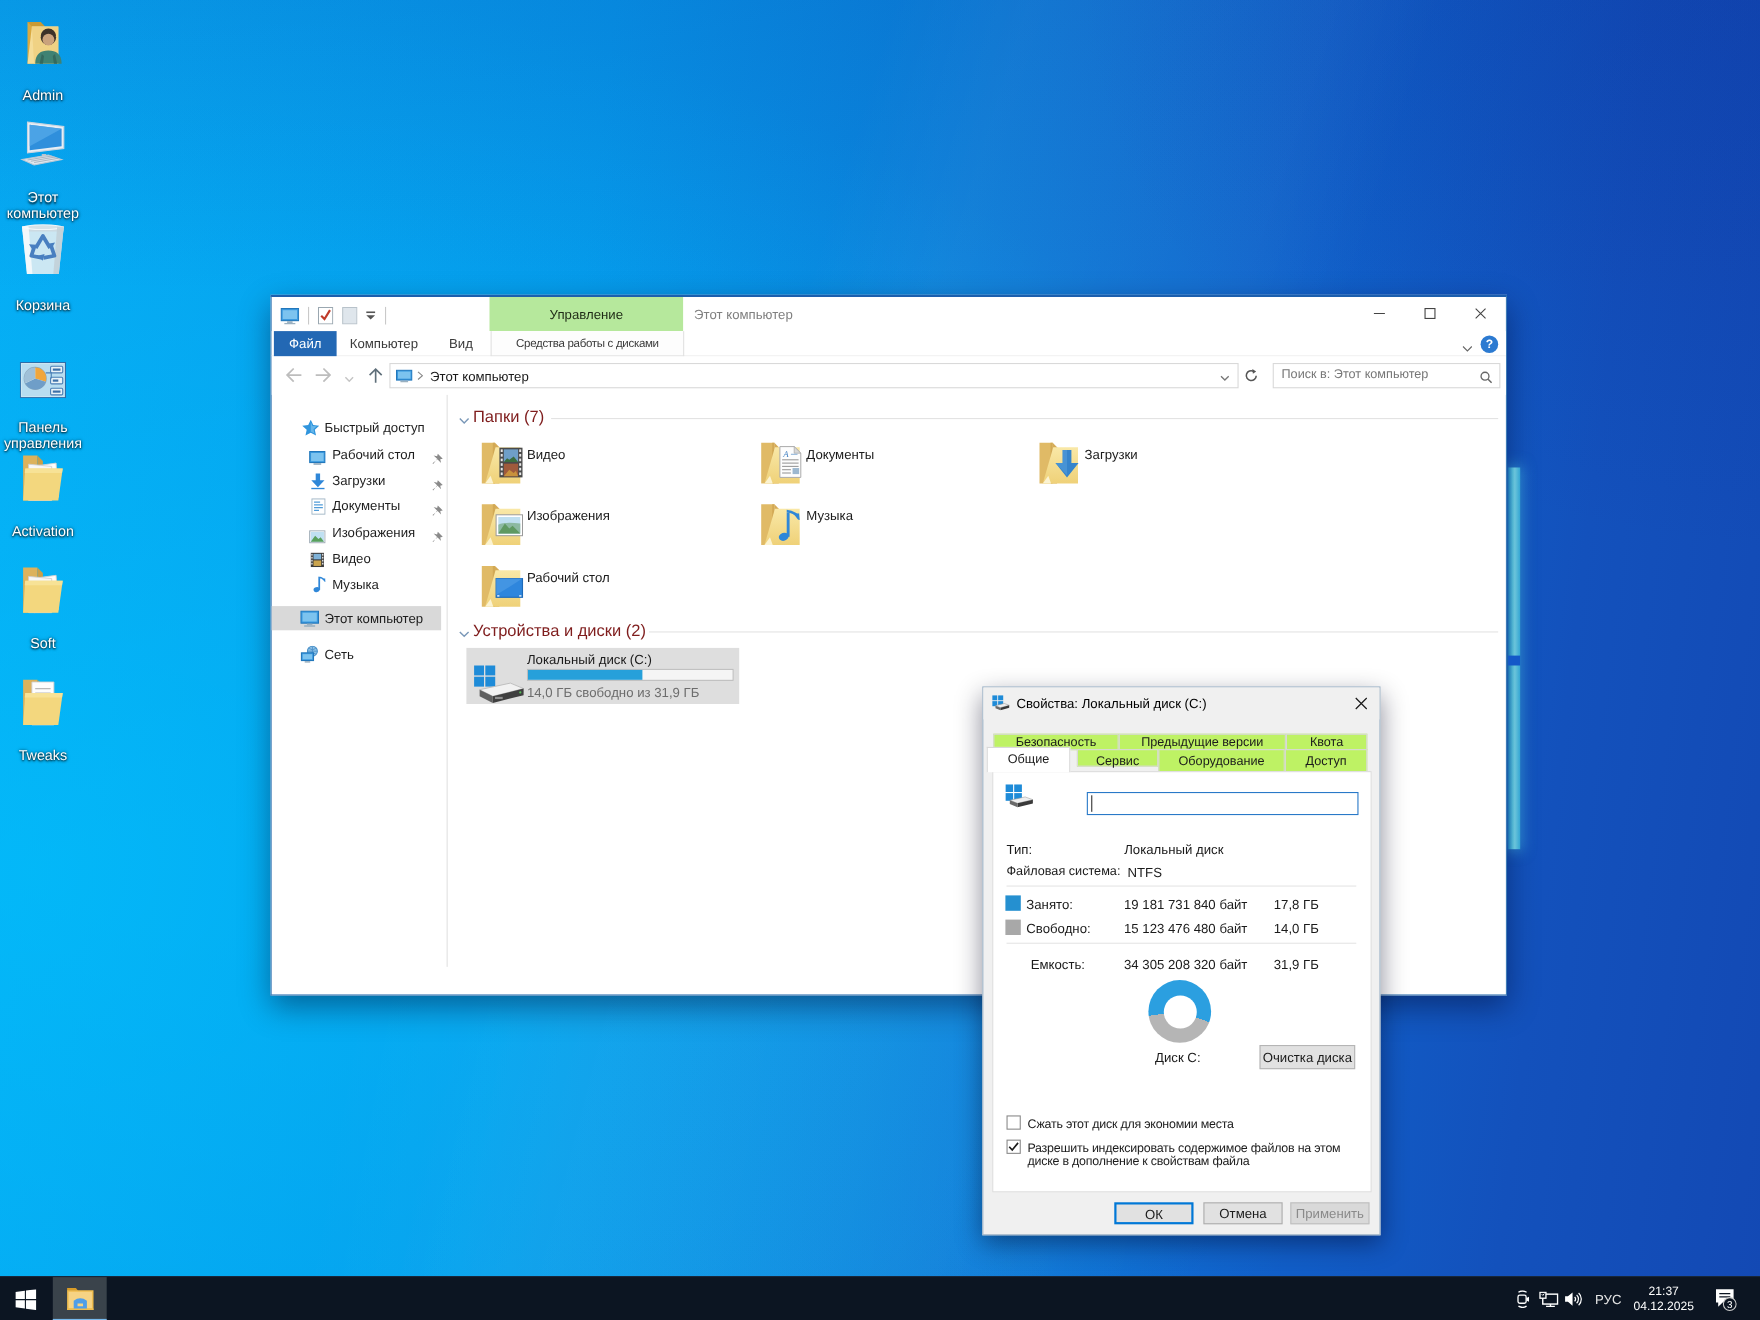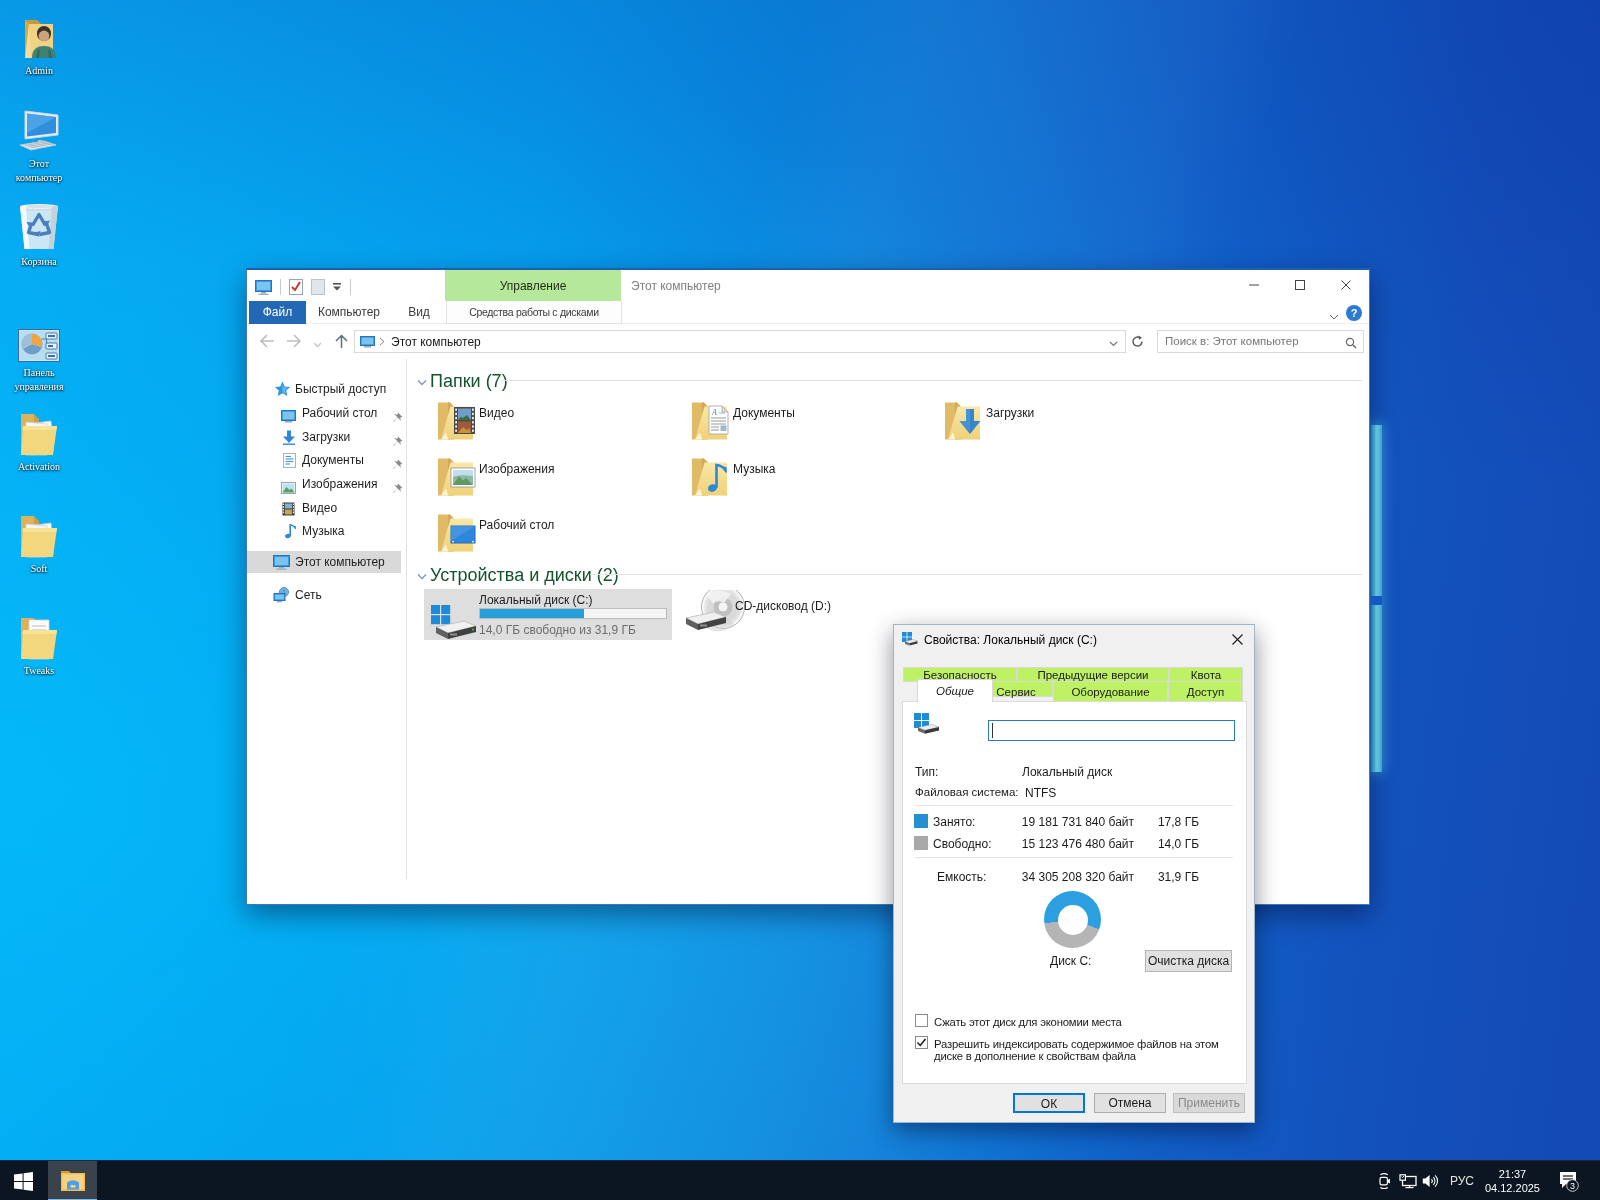--- a/index.html
+++ b/index.html
@@ -18,22 +18,22 @@
 .beam { position:absolute; opacity:0.5; }
 #paneline { position:absolute; left:1371px; top:425px; width:11px; height:347px;
   background:linear-gradient(90deg, #2492d8, #62d6f2 40%, #7be0f6 55%, #38b4e4);
   box-shadow:0 0 12px 2px rgba(80,205,245,0.5); }
 #paneline2 { position:absolute; left:1371px; top:596px; width:11px; height:9px;
   background:#1458c8; z-index:2; }
 
 
 .dicon { position:absolute; width:76px; text-align:center; color:#fff; }
 .dicon .ic { height:48px; display:flex; align-items:flex-end; justify-content:center; }
-.dicon .lb { margin-top:4px; font-size:10px; line-height:14px;
-  text-shadow:0 1px 2px rgba(0,0,0,0.9), 0 0 3px rgba(0,0,0,0.6);font-family:Liberation Serif, serif; }
+.dicon .lb { margin-top:20px; font-size:13px; line-height:14px;
+  text-shadow:0 1px 2px rgba(0,0,0,0.9), 0 0 3px rgba(0,0,0,0.6); }
 
 
 #explorer { position:absolute; left:246px; top:268px; width:1124px; height:637px;
   background:#fff; border:1px solid #3e7bb6; border-top:2px solid #1c5fae;
   box-shadow:0 10px 26px rgba(0,0,30,0.42); }
 .exqat { position:absolute; left:8px; top:8px; height:18px; display:flex; align-items:center; }
 .exqat .sep { width:1px; height:16px; background:#c9c9c9; margin-left:8px; margin-right:8px; display:inline-block; }
 .exgreentab { position:absolute; left:198px; top:0px; width:176px; height:31px; background:#b6e89c;
   text-align:center; line-height:32px; color:#1f2b16; font-size:12px; }
 .extitle { position:absolute; left:384px; top:9px; color:#808080; font-size:12px; }
@@ -64,21 +64,21 @@
 .viewbtns { position:absolute; right:8px; top:4px; display:flex; }
 
 
 .nitem { position:absolute; left:0; width:160px; height:24px; line-height:24px; color:#1e1e1e; }
 .nitem .nic { position:absolute; top:4px; }
 .nitem .ntx { position:absolute; top:0; }
 .npin { position:absolute; left:145px; top:6px; }
 .nsel { background:#d9d9d9; }
 
 
-.ghead { position:absolute; color:#14532d; font-size:18px; white-space:nowrap; }
+.ghead { position:absolute; color:#7f1d1d; font-size:15px; white-space:nowrap; }
 .ghead .gln { position:absolute; top:9px; height:1px; background:#e3e3e3; }
 .gchev { position:absolute; top:4px; }
 .fitem { position:absolute; width:250px; height:52px; }
 .fitem .fic { position:absolute; left:2px; top:0px; }
 .fitem .ftx { position:absolute; left:46px; top:5px; color:#1b1b1b; }
 .dtile { position:absolute; width:248px; height:51px; }
 .dtile.sel { background:#dedede; }
 </style>
 <style>
 
@@ -580,36 +580,20 @@
             <path d="M8,28 L20,34 L20,40 L8,34 Z" fill="#606060"></path>
             <rect x="22" y="34.5" width="7" height="2" fill="#8f8f8f"></rect>
                 <circle cx="45" cy="30.5" r="1" fill="#58c058"></circle>
           </svg></span>
           <span style="position:absolute; left:55px; top:4px; color:#1b1b1b;">Локальный диск (C:)</span>
           <div style="position:absolute; left:55px; top:19px; width:188px; height:11px; border:1px solid #bcbcbc; background:#f5f5f5;">
             <div style="position:absolute; left:0; top:0; width:104px; height:9px; background:#26a0da;"></div>
           </div>
           <span style="position:absolute; left:55px; top:34px; color:#6d6d6d;">14,0 ГБ свободно из 31,9 ГБ</span>
         </div>
-        <div class="dtile" style="left:270px; top:230px;">
-          <span style="position:absolute; left:4px; top:1px;"><svg width="66" height="46" viewBox="0 0 66 46">
-            <circle cx="41" cy="17" r="21.5" fill="#e4e4e4" stroke="#ababab" stroke-width="0.9"></circle>
-            <circle cx="41" cy="17" r="19.8" fill="none" stroke="#f8f8f8" stroke-width="2"></circle>
-            <circle cx="41" cy="17" r="16" fill="#d6d6d6" opacity="0.7"></circle>
-            <circle cx="41" cy="17" r="9.5" fill="#c0c0c0"></circle>
-            <circle cx="41" cy="17" r="5" fill="#f5f5f5" stroke="#bdbdbd"></circle>
-            <path d="M25,5 a21,21 0 0 1 24,-1 l-7,9 a9.5,9.5 0 0 0 -11,0.5 Z" fill="#f4f4f4" opacity="0.85"></path>
-            <path d="M24,38 a21.5,21.5 0 0 0 28,-4 l-8,-7 a9.5,9.5 0 0 1 -13,2 Z" fill="#cdcdcd" opacity="0.5"></path>
-            <path d="M4,28 L32,22 L44,27 L16,34 Z" fill="#f0f0f0" stroke="#b9b9b9" stroke-width="0.8"></path>
-            <path d="M16,34 L44,27 L44,33 L16,40 Z" fill="#424242"></path>
-            <path d="M4,28 L16,34 L16,40 L4,34 Z" fill="#5e5e5e"></path>
-            <rect x="18" y="34.5" width="7" height="2" fill="#8f8f8f"></rect>
-          </svg></span>
-          <span style="position:absolute; left:57px; top:10px; color:#1b1b1b;">CD-дисковод (D:)</span>
-        </div>
       </div>
     </div>
   </div>
   <div id="propsdlg">
     <div class="dtitle">
       <span style="position:absolute; left:8px; top:7px;"><svg width="16" height="14" viewBox="0 0 16 14">
         <g fill="#1e8bd8">
               <rect x="0" y="0" width="4.6" height="4.6"></rect>
               <rect x="5.4" y="0" width="4.6" height="4.6"></rect>
               <rect x="0" y="5.4" width="4.6" height="4.6"></rect>
@@ -624,21 +608,21 @@
             <path d="M1.5,1.5 L11.5,11.5 M11.5,1.5 L1.5,11.5" stroke="#1a1a1a" stroke-width="1.1"></path>
           </svg></span>
     </div>
     <div class="dtabs">
       <div class="tab" style="left:9px; top:42px; width:114px; height:15px; line-height:14px;">Безопасность</div>
       <div class="tab" style="left:123px; top:42px; width:152px; height:15px; line-height:14px;">Предыдущие версии</div>
       <div class="tab" style="left:275px; top:42px; width:74px; height:15px; line-height:14px;">Квота</div>
       <div class="tab" style="left:85px; top:56px; width:74px; height:16px; line-height:20px;">Сервис</div>
       <div class="tab" style="left:159px; top:56px; width:115px; height:21px; line-height:20px;">Оборудование</div>
       <div class="tab" style="left:274px; top:56px; width:75px; height:21px; line-height:20px;">Доступ</div>
-      <div class="tab active" style="left:23px; top:54px; width:76px; height:23px; line-height:22px;font-style:italic;">Общие</div>
+      <div class="tab active" style="left:3px; top:54px; width:76px; height:23px; line-height:22px;">Общие</div>
     </div>
     <div class="dpane"></div>
     <div class="drow" style="left:20px; top:88px;"><svg width="26" height="22" viewBox="0 0 26 22">
       <g fill="#1e8bd8">
             <rect x="0" y="0" width="7" height="7"></rect>
             <rect x="8" y="0" width="7" height="7"></rect>
             <rect x="0" y="8" width="7" height="7"></rect>
             <rect x="8" y="8" width="7" height="7"></rect>
           </g>
       <path d="M4,14.5 L18,11.5 L25,14 L11,17.3 Z" fill="#efefef" stroke="#9a9a9a" stroke-width="0.5"></path>

